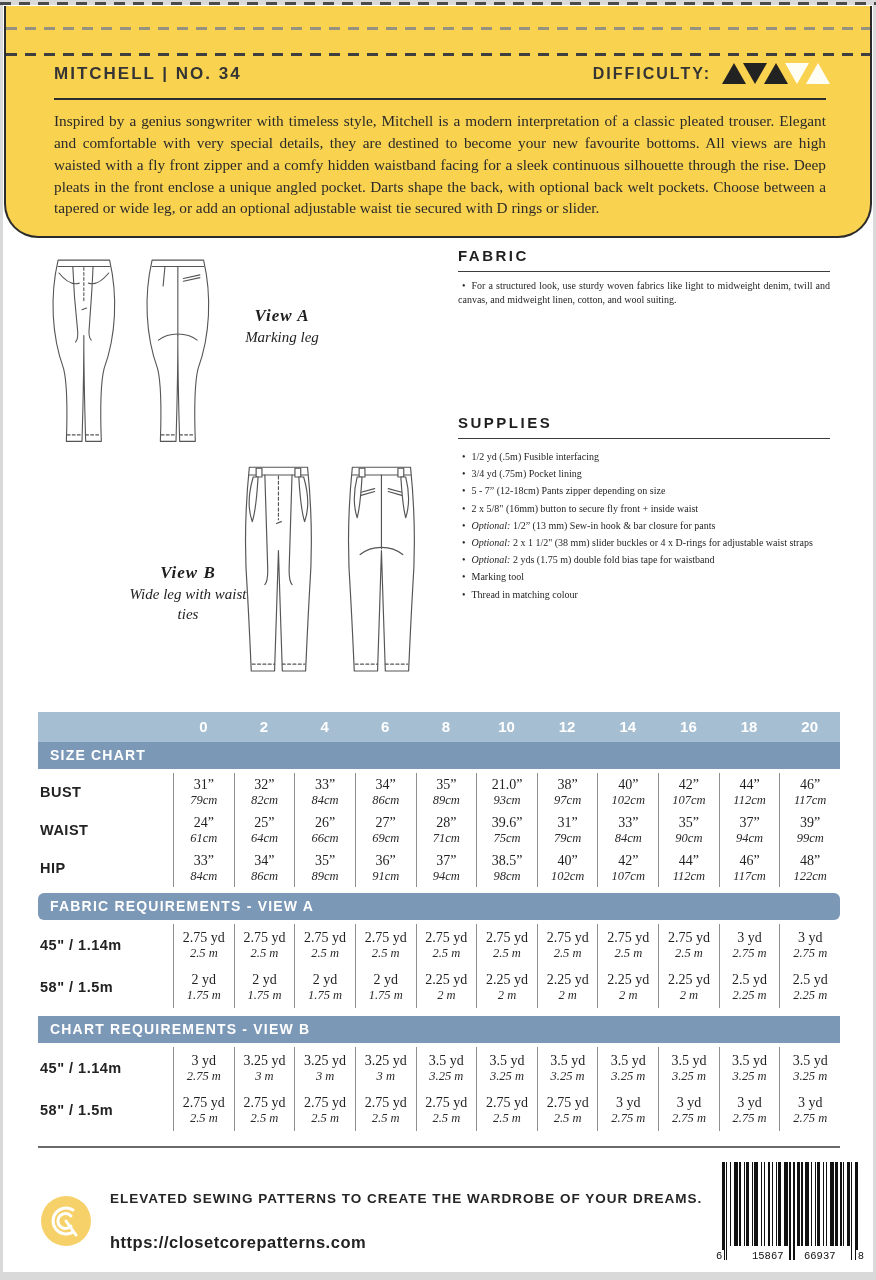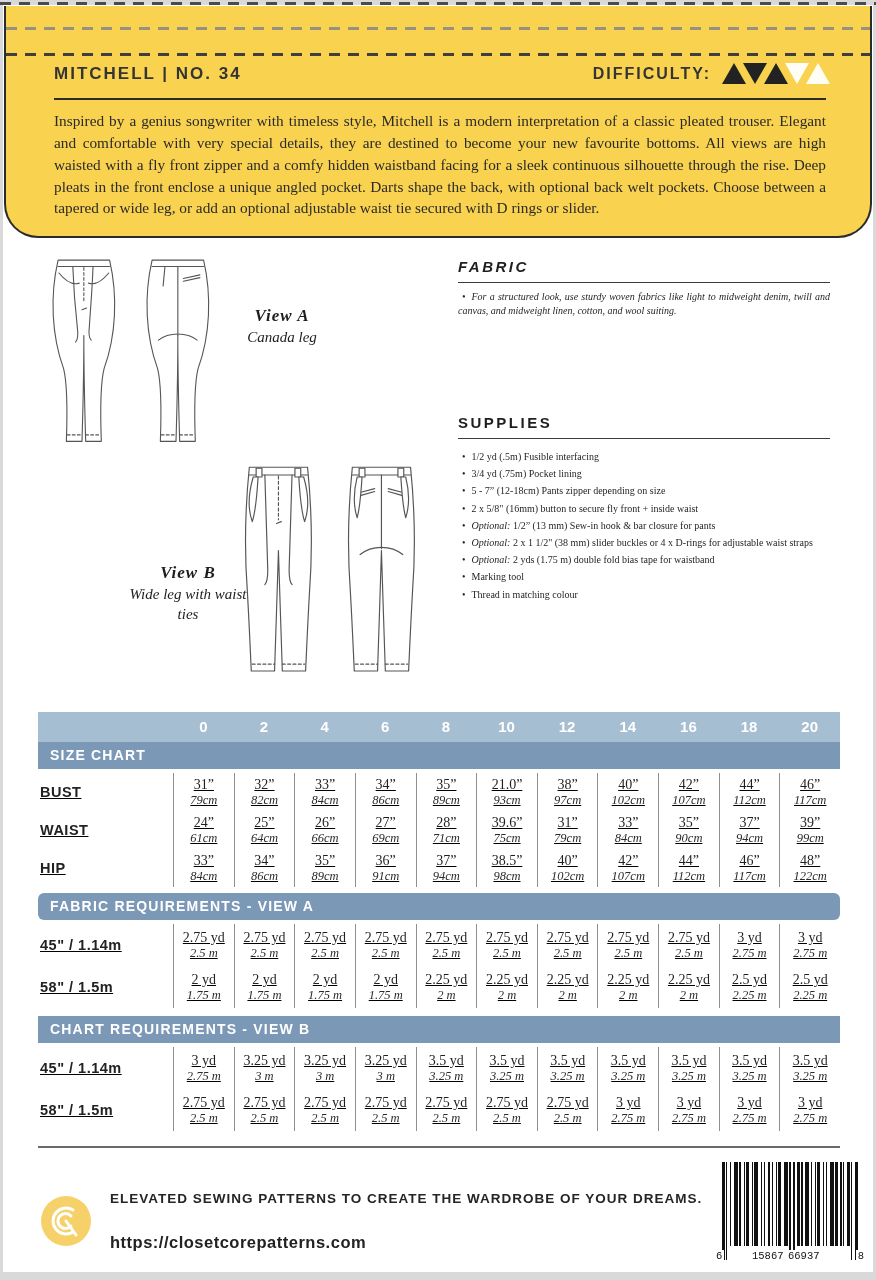--- a/index.html
+++ b/index.html
@@ -46,21 +46,21 @@
   .opt{font-style:italic;}
   
   .tables{position:absolute;left:38px;top:712px;width:802px;}
   .t-grid{display:grid;grid-template-columns:135px repeat(11,1fr);}
   .band-light{background:var(--band-light);height:30px;}
   .band-light .num{color:#fff;font-weight:bold;font-size:15px;text-align:center;line-height:30px;}
   .band-dark{background:var(--band-dark);height:27px;line-height:27px;color:#fff;
     font-weight:bold;font-size:14px;letter-spacing:1.2px;padding-left:12px;}
   .m-row .cell{border-left:1px solid var(--rule);display:flex;flex-direction:column;
     justify-content:center;text-align:center;}
-  .m-row{height:38px;text-decoration:underline;}
+  .m-row{height:38px;}
   .req .m-row{height:42px;}
   .row-label{display:flex;align-items:center;font-weight:bold;font-size:14.5px;
     letter-spacing:.5px;color:#222;padding-left:2px;}
   .v-in{font-family:"Liberation Serif",serif;font-size:14px;color:#1f1f1f;line-height:1.15;}
   .v-cm{font-family:"Liberation Serif",serif;font-style:italic;font-size:12.5px;color:#2a2a2a;line-height:1.15;}
   .gap-a{margin-top:6px;border-radius:6px;}
   .gap-b{margin-top:8px;}
   .pad-top{padding-top:4px;}
   
   .foot-rule{position:absolute;left:38px;top:1146px;width:802px;height:1.5px;background:#6a6a6a;}
@@ -71,21 +71,21 @@
   .heart{color:#f097a0;padding:0 3px;}
   .url{position:absolute;left:110px;top:1233px;font-size:16.5px;font-weight:bold;
     letter-spacing:.5px;color:#222;}
   .barcode{position:absolute;left:714px;top:1158px;width:152px;height:106px;background:#fff;}
   .bars{position:absolute;left:8px;top:4px;display:flex;align-items:flex-start;}
   .bar{background:#111;}
   .bc-digit{position:absolute;bottom:2px;font-family:"Liberation Mono",monospace;
     font-size:10.5px;color:#111;background:#fff;padding:0 2px;}
   .bc-lead{left:0;}
   .bc-g1{left:36px;}
-  .bc-g2{left:72px;}
+  .bc-g2{left:88px;}
   .bc-trail{right:0;}
 </style>
 </head>
 <body>
 
 <div class="canvas">
   <div class="sheet"></div>
   <div class="dash dash-top"></div>
 
   <div class="yellow-block">
@@ -127,21 +127,21 @@
       <path d="M24,13 L80,13"></path>
       <path d="M52,13 L52,88"></path>
       <path d="M31,93 C42,84 62,84 73,93"></path>
       <path d="M38,13 L36,34"></path>
       <path d="M58,26 L76,22 M58,29 L76,25"></path>
       <path d="M34,196 L50,196 M54,196 L70,196" stroke-dasharray="3,2.5"></path>
     </svg>
   </div>
   <div class="view-label" style="left:222px;top:306px;width:120px;">
     <div class="view-name">View A</div>
-    <div class="view-sub">Canada leg</div>
+    <div class="view-sub">Marking leg</div>
   </div>
 
   <div class="illus" style="left:228px;top:460px;">
     <svg width="97" height="226" viewBox="0 0 100 230" fill="none" stroke="#555" stroke-width="1.2" stroke-linejoin="round" stroke-linecap="round">
       <path fill="#fff" d="M22,6 L82,6 C86,45 87,95 84,135 C82,170 81,195 80,216 L56,216 C55,180 53,130 52,92 C51,130 49,180 48,216 L24,216 C23,195 22,170 20,135 C17,95 18,45 22,6 Z"></path>
       <path d="M22,14 L82,14"></path>
       <path d="M52,15 L52,60" stroke-dasharray="3,2.5"></path>
       <path d="M38,14 C39,55 40,85 41,112 C41,120 40,125 38,127"></path>
       <path d="M66,14 C65,55 64,85 63,112 C63,120 64,125 66,127"></path>
       <rect x="29" y="7" width="6" height="9" fill="#fff"></rect>
@@ -165,21 +165,21 @@
       <path fill="#fff" d="M27,16 C23,32 23,46 27,58 C30,47 31,32 32,16 Z"></path>
       <path fill="#fff" d="M77,16 C81,32 81,46 77,58 C74,47 73,32 72,16 Z"></path>
       <path d="M25,209 L48,209 M56,209 L79,209" stroke-dasharray="3,2.5"></path>
     </svg>
   </div>
   <div class="view-label" style="left:118px;top:563px;width:140px;">
     <div class="view-name">View B</div>
     <div class="view-sub">Wide leg with waist ties</div>
   </div>
 
-  <div class="col-right" style="top:258px;font-style:italic;">
+  <div class="col-right" style="top:247px;">
     <div class="sec-heading">FABRIC</div>
     <div class="bullets" id="fabric-list">
         <p class="bullet-item"><span class="dot">•</span>For a structured look, use sturdy woven fabrics like light to midweight denim, twill and canvas, and midweight linen, cotton, and wool suiting.</p>
       </div>
   </div>
 
   <div class="col-right" style="top:414px;">
     <div class="sec-heading">SUPPLIES</div>
     <div class="bullets supplies" id="supplies-list" style="margin-top:9px;">
         <p class="bullet-item"><span class="dot">•</span>1/2 yd (.5m) Fusible interfacing</p>

